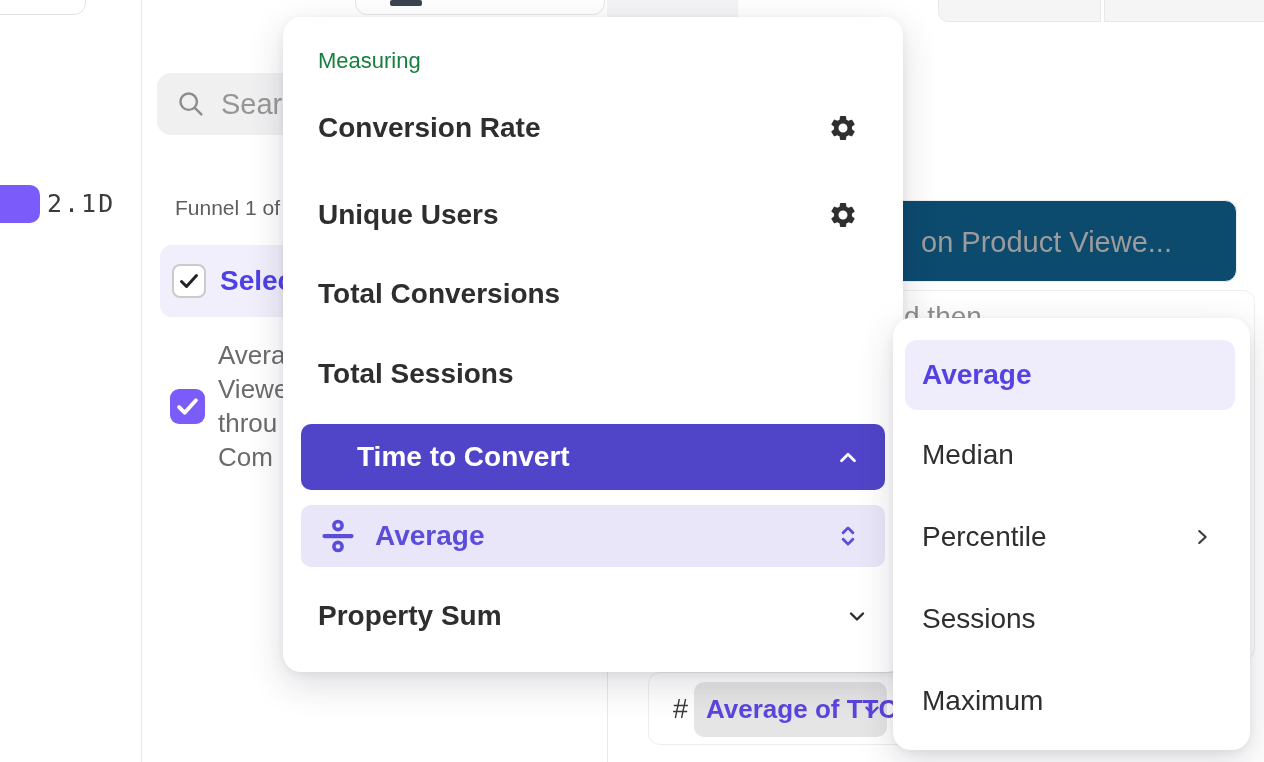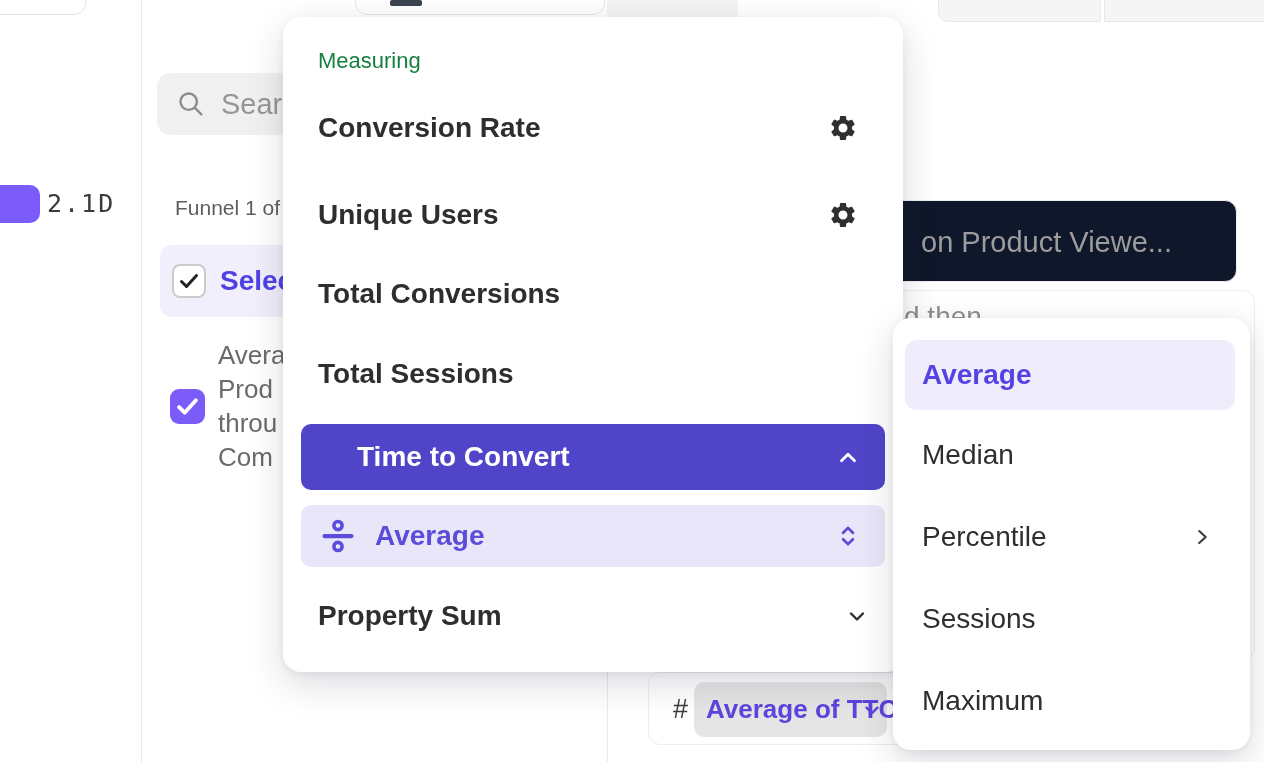--- a/index.html
+++ b/index.html
@@ -50,21 +50,21 @@
                 font-size:28px; font-weight:700; color:#4f40e6; white-space:nowrap; }
 
   .cbx-purple { position:absolute; left:170px; top:389px; width:35px; height:35px;
                 background:#7b5cf9; border-radius:9px; }
   .cbx-purple svg { position:absolute; left:4px; top:4px; }
   .step-desc  { position:absolute; left:218px; top:338px; font-size:26px; line-height:34px;
                 color:#6b6b6b; font-weight:500; }
 
   
   .event-card { position:absolute; left:645px; top:200px; width:592px; height:82px;
-                background:#0f172a; border:1px solid #eeeeee; border-radius:12px; }
+                background:#0c4a6e; border:1px solid #eeeeee; border-radius:12px; }
   .event-card .txt { position:absolute; left:275px; top:0; height:82px; line-height:82px;
                 font-size:29px; color:#9c9c9c; font-weight:500; white-space:nowrap; }
   .then-card  { position:absolute; left:645px; top:290px; width:610px; height:370px;
                 background:#fff; border:1px solid #eeeeee; border-radius:12px; }
   .then-card .txt { position:absolute; left:258px; top:10px; font-size:28px;
                 color:#8f8f8f; font-weight:500; }
 
   .metric-card { position:absolute; left:648px; top:672px; width:270px; height:73px;
                 background:#fff; border:1px solid #ededed; border-radius:12px; }
   .metric-card .hash { position:absolute; left:24px; top:0; height:73px; line-height:73px;
@@ -154,21 +154,21 @@
     <div class="lbl">Select</div>
   </div>
 
   <div class="cbx-purple">
     <svg width="27" height="27" viewBox="0 0 24 24" fill="none" stroke="#ffffff" stroke-width="3.4" stroke-linecap="round" stroke-linejoin="round">
       <polyline points="4.5,12.5 9.5,17.5 19.5,6.5"></polyline>
     </svg>
   </div>
   <div class="step-desc">
     <div>Avera</div>
-    <div>Prod</div>
+    <div>Viewe</div>
     <div>throu</div>
     <div>Com</div>
   </div>
 
   <div class="event-card">
     <div class="txt">on Product Viewe...</div>
   </div>
   <div class="then-card">
     <div class="txt">d then</div>
   </div>

